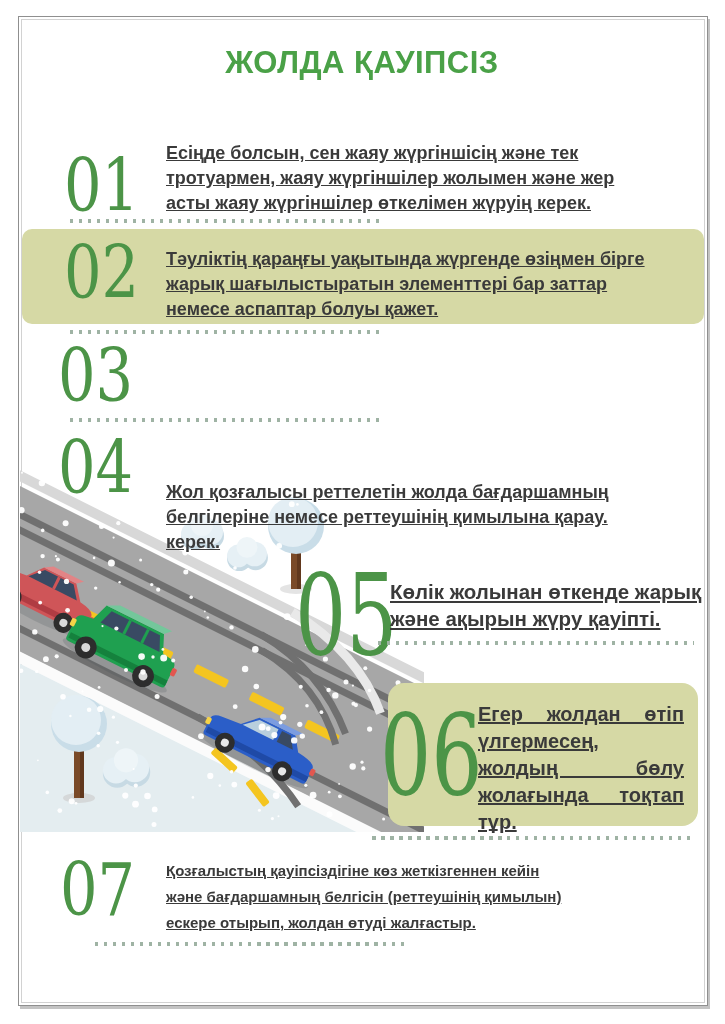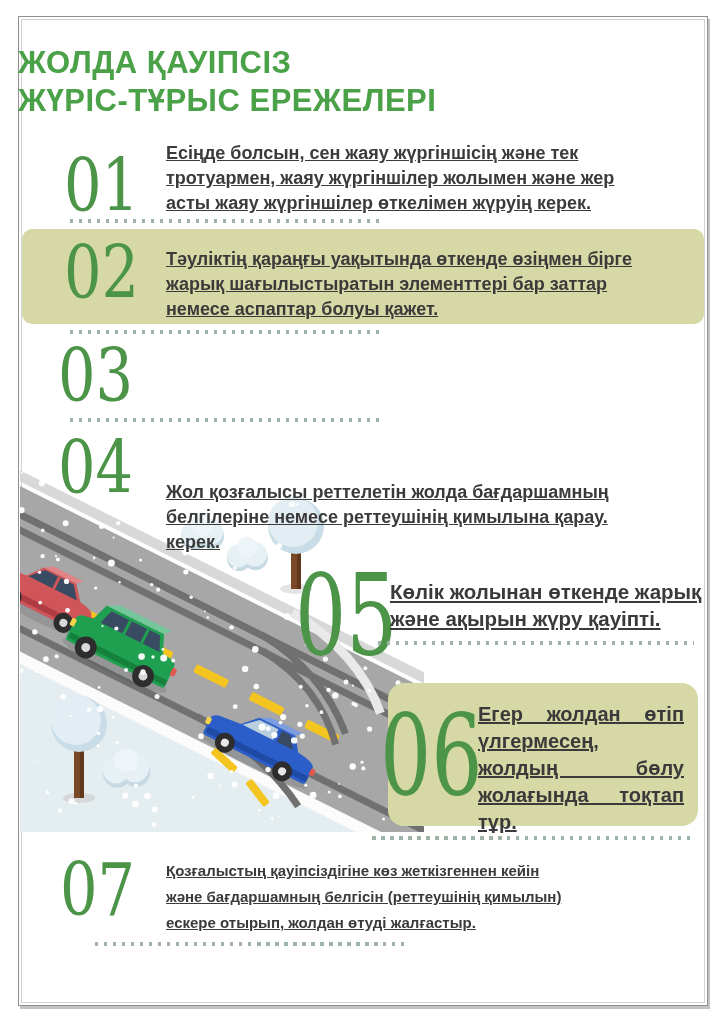--- a/index.html
+++ b/index.html
@@ -1,21 +1,21 @@
 <!DOCTYPE html>
 <html><head>
 <meta charset="utf-8">
 <style>
   html,body{margin:0;padding:0;}
   body{width:725px;height:1024px;background:#ffffff;font-family:"Liberation Sans",sans-serif;position:relative;overflow:hidden;}
   .poster{position:absolute;left:0;top:0;width:725px;height:1024px;}
   .card{position:absolute;left:18px;top:16px;width:688px;height:988px;background:#ffffff;
         border:1px solid #8f8f8f;box-shadow:2px 3px 0 0 #c3c3c3;}
   .card::before{content:"";position:absolute;inset:2px;border:1px solid #d2d2d2;pointer-events:none;}
-  .title{position:absolute;left:18px;top:44px;width:688px;
+  .title{position:absolute;left:18px;top:44px;width:688px;text-align:center;
          color:#4aa147;font-weight:700;font-size:31px;line-height:38px;letter-spacing:0.5px;}
   .box{position:absolute;background:#d6d9a5;z-index:2;}
   .box02{left:22px;top:229px;width:682px;height:95px;border-radius:10px;}
   .box06{left:388px;top:683px;width:310px;height:143px;border-radius:16px;}
   .num{position:absolute;z-index:3;color:#4c9447;font-family:"DejaVu Serif",serif;
        line-height:1;font-feature-settings:"onum" 1;transform-origin:left top;}
   .num-s{font-size:72px;transform:scaleX(.82);}
   .num-l{font-size:112px;transform:scaleX(.72);}
   .n1{left:64px;top:150px;} .n2{left:64px;top:237px;} .n3{left:58px;top:340px;}
   .n4{left:58px;top:432px;} .n5{left:295px;top:559px;} .n6{left:380px;top:699px;}
@@ -37,21 +37,20 @@
   .illu{position:absolute;left:20px;top:456px;width:404px;height:376px;z-index:1;}
 </style>
 </head>
 <body>
 
 <div class="poster">
   <div class="card"></div>
 
   <div class="title">
     <div>ЖОЛДА ҚАУІПСІЗ</div>
-    <div>ЖҮРІС-ТҰРЫС ЕРЕЖЕЛЕРІ</div>
   </div>
 
   <div class="box box02"></div>
   <div class="box box06"></div>
 
   <svg class="illu" viewBox="0 0 404 376" aria-hidden="true">
     <g transform="translate(0,30) rotate(26.565)">
       <rect x="-40" y="-14" width="580" height="10" fill="#d8d8d8"></rect>
       <rect x="-40" y="0" width="580" height="150" fill="#a7a7a7"></rect>
       <rect x="-40" y="22" width="580" height="7" fill="#707070"></rect>
@@ -342,21 +341,21 @@
   <div class="num num-s n2">02</div>
   <div class="num num-s n3">03</div>
   <div class="num num-s n4">04</div>
   <div class="num num-l n5">05</div>
   <div class="num num-l n6">06</div>
   <div class="num num-s n7">07</div>
 
   <div class="txt t1">Есіңде болсын, сен жаяу жүргіншісің және тек
 тротуармен, жаяу жүргіншілер жолымен және жер
 асты жаяу жүргіншілер өткелімен жүруің керек.</div>
-  <div class="txt t2">Тәуліктің қараңғы уақытында өткенде өзіңмен бірге
+  <div class="txt t2">Тәуліктің қараңғы уақытында жүргенде өзіңмен бірге
 жарық шағылыстыратын элементтері бар заттар
 немесе аспаптар болуы қажет.</div>
   <div class="txt t4">Жол қозғалысы реттелетін жолда бағдаршамның
 белгілеріне немесе реттеушінің қимылына қарау.
 керек.</div>
   <div class="txt t5">Көлік жолынан өткенде жарық
 және ақырын жүру қауіпті.</div>
   <div class="txt t6">Егер жолдан өтіп үлгермесең, жолдың бөлу жолағында тоқтап тұр.</div>
   <div class="txt t7">Қозғалыстың қауіпсіздігіне көз жеткізгеннен кейін
 және бағдаршамның белгісін (реттеушінің қимылын)

